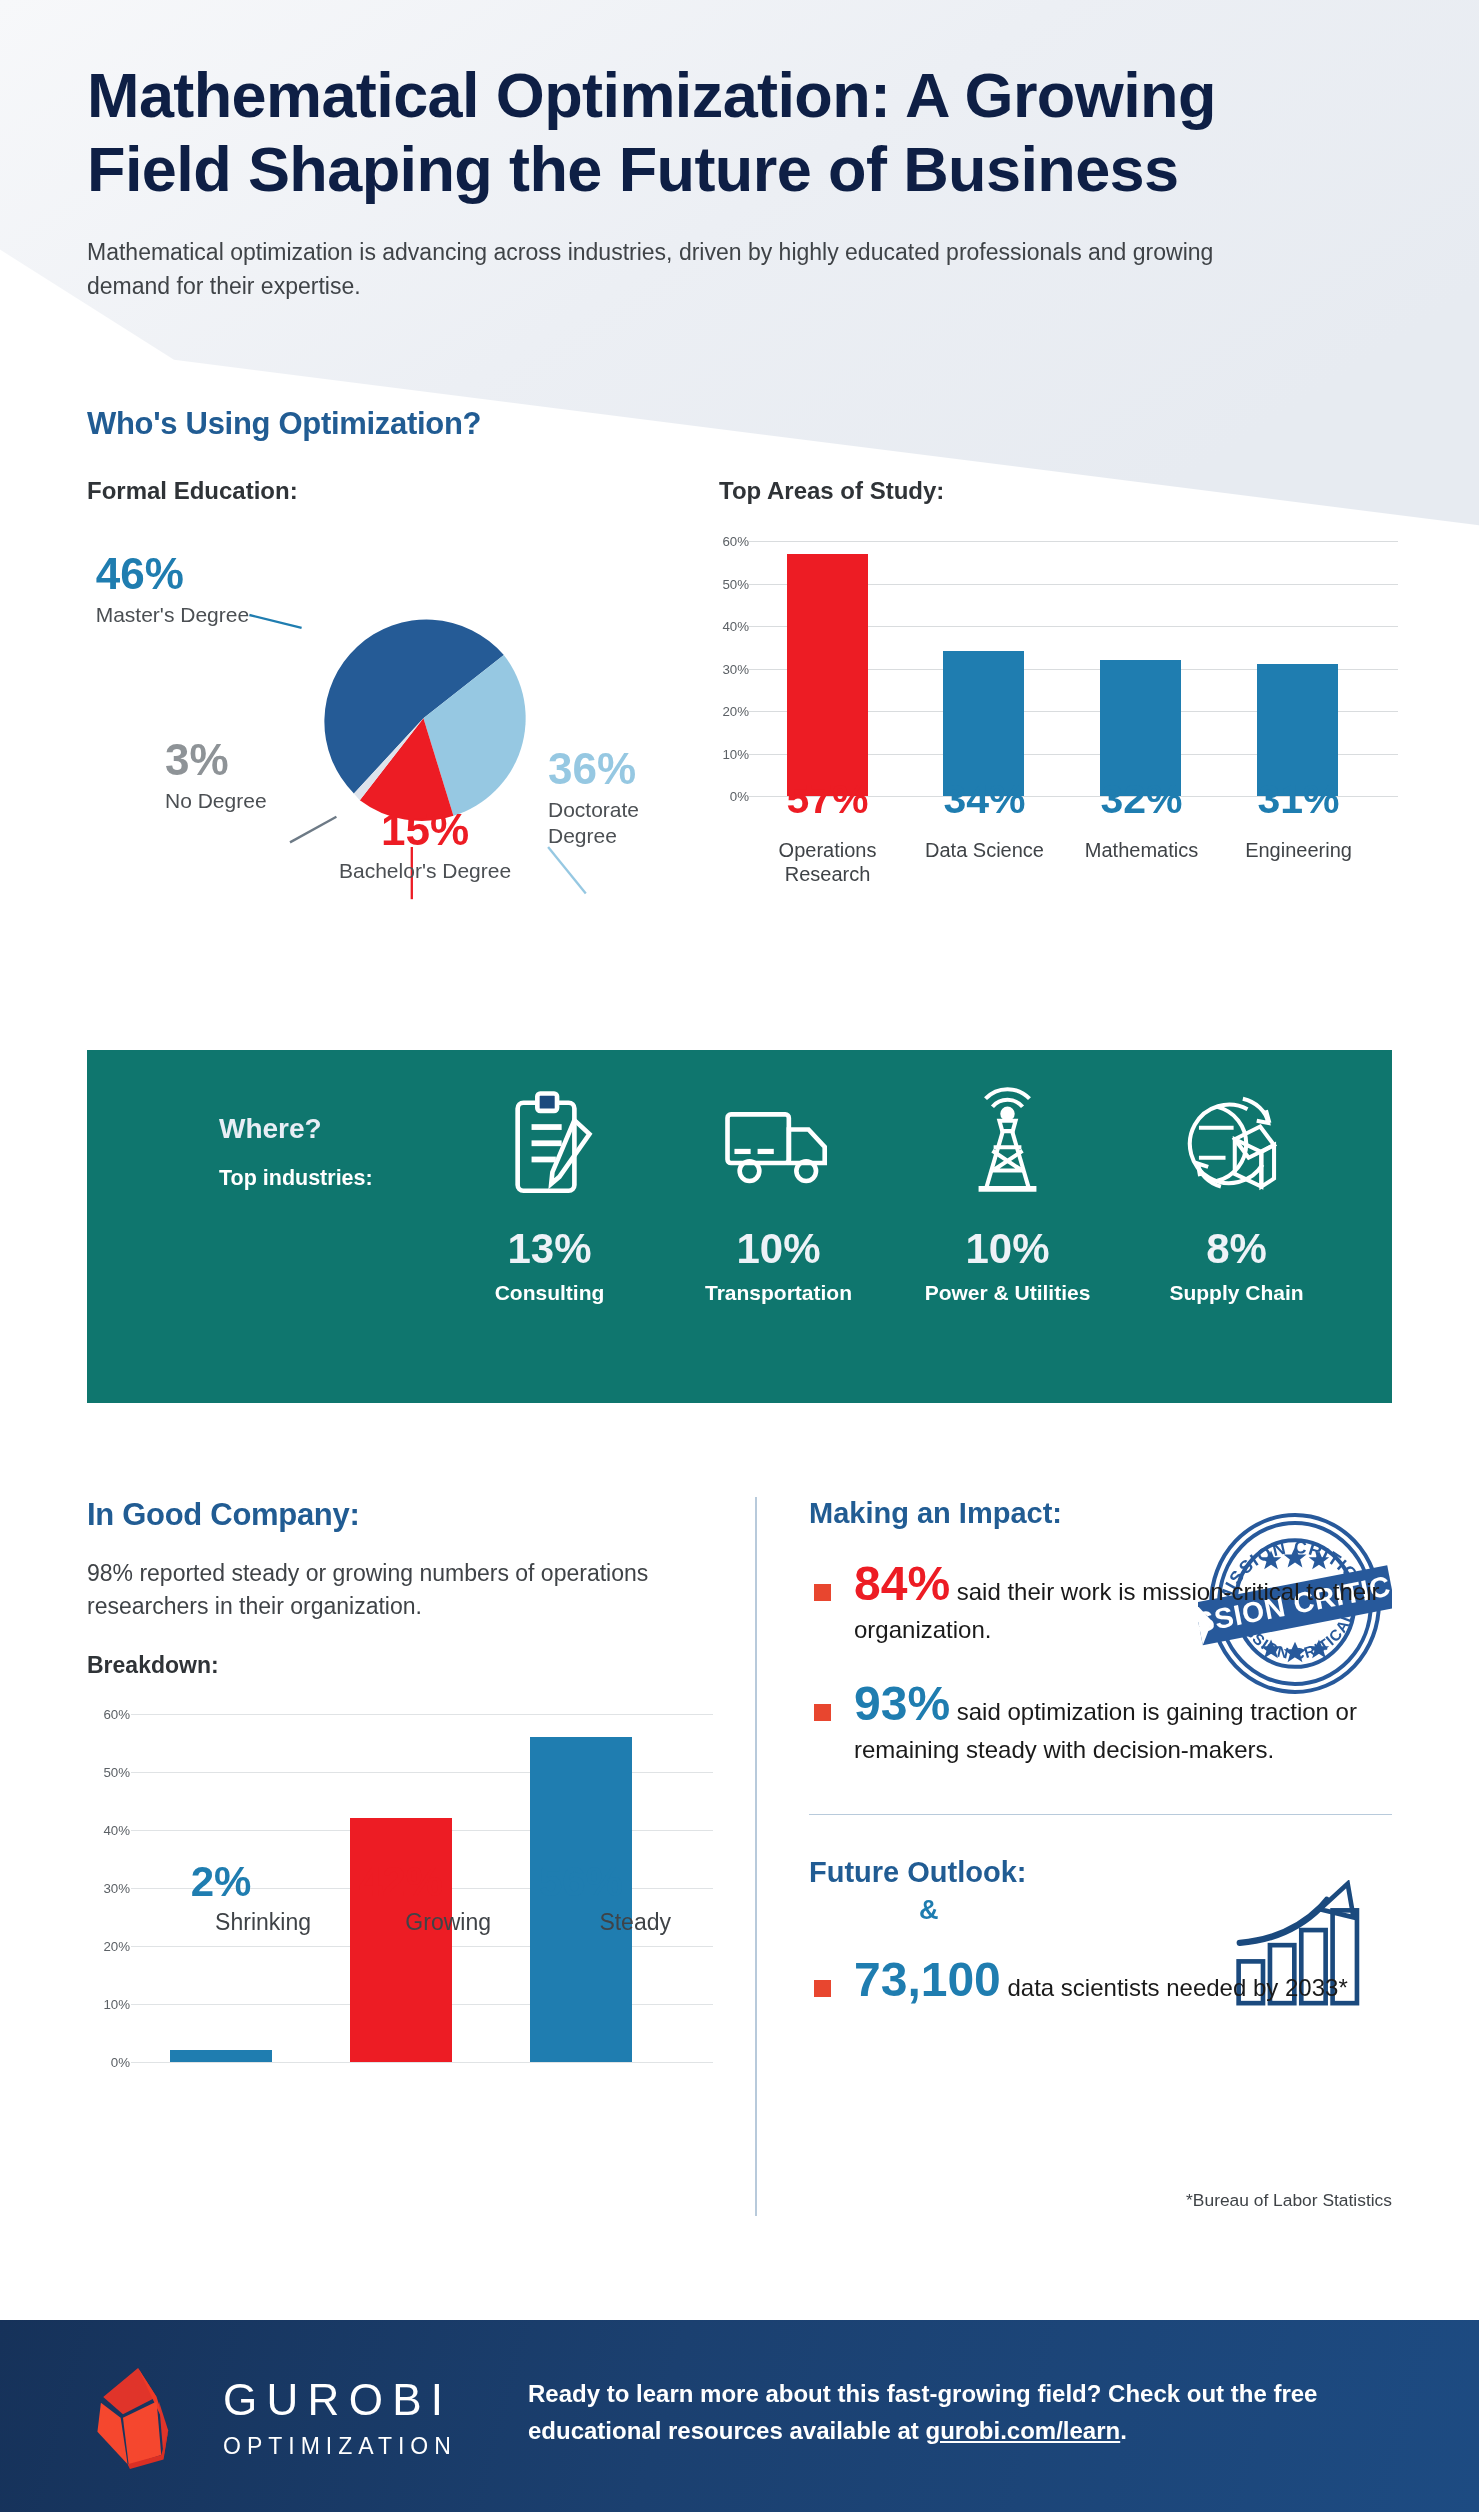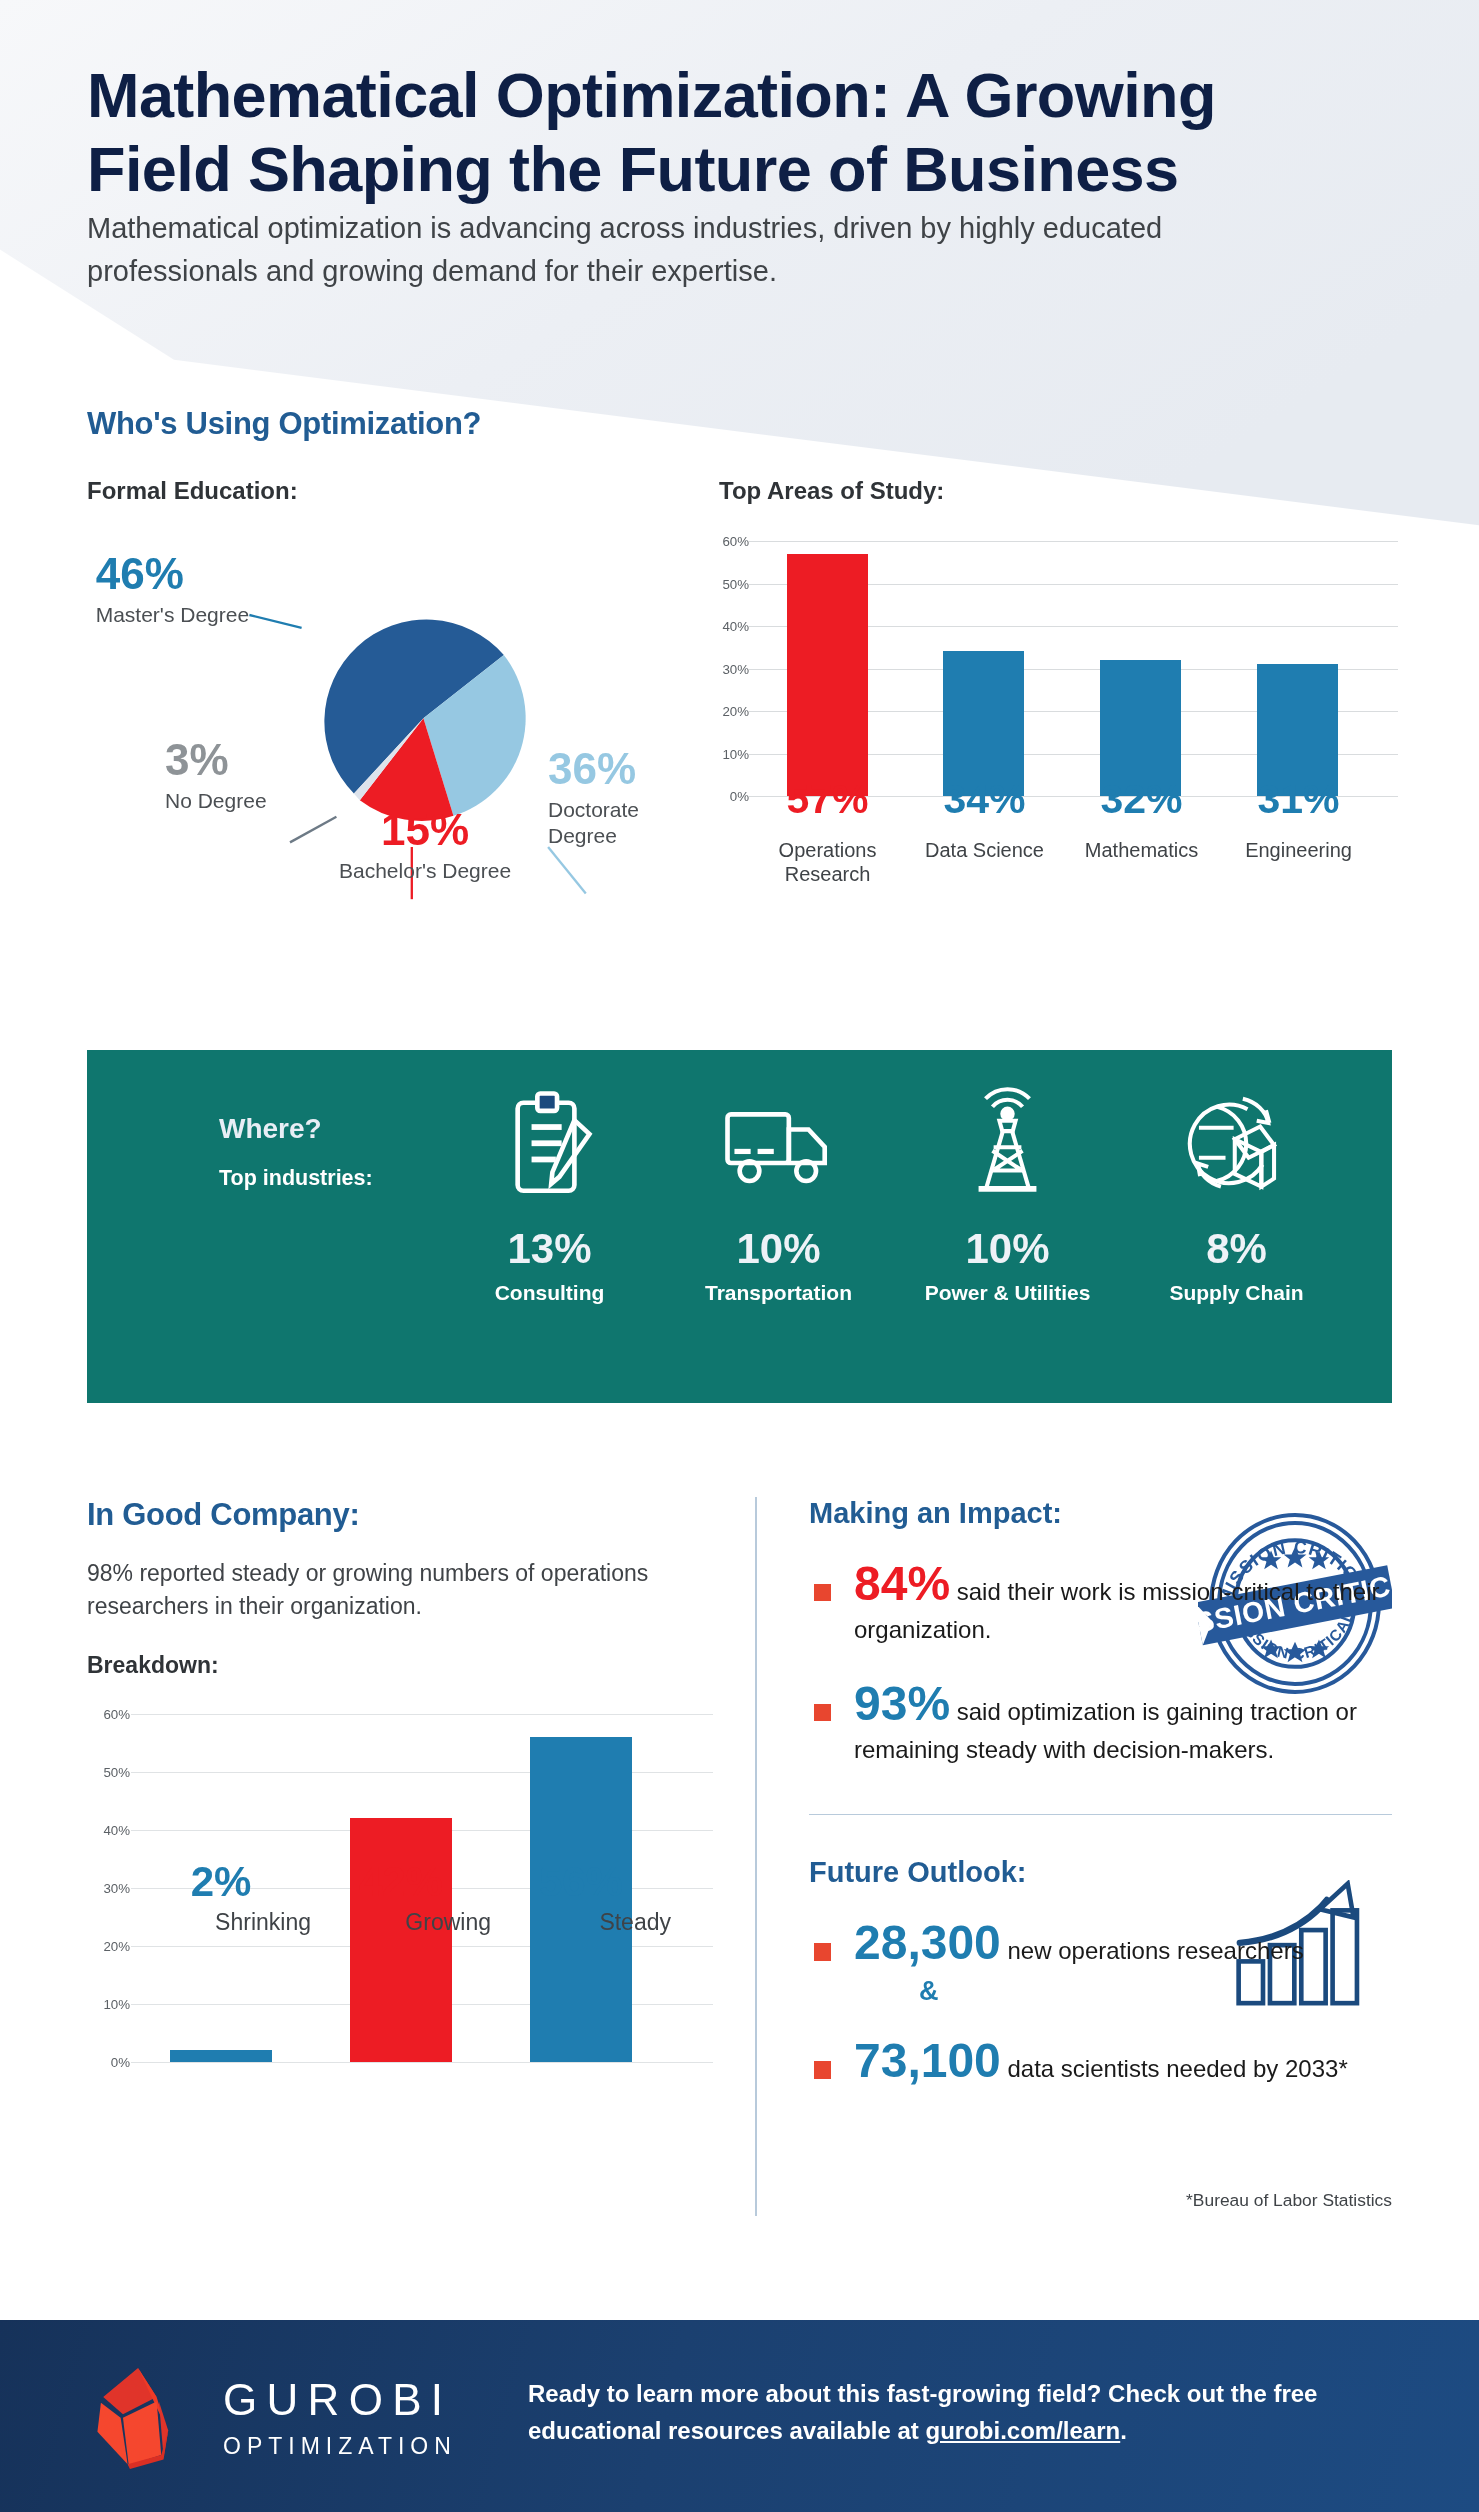--- a/index.html
+++ b/index.html
@@ -17,21 +17,21 @@
     z-index: 0; pointer-events: none;
   }
 
   
   #header { position: absolute; left: 87px; top: 58px; width: 1218px; z-index: 2; }
   #page-title {
     font-size: 63px; line-height: 1.18; font-weight: bold;
     color: #0e1f45; letter-spacing: -0.6px; width: 1189px;
   }
   #header-sub {
-    font-size: 29px; line-height: 1.5;
+    margin-top: 28px; font-size: 23px; line-height: 1.5;
     color: #3f4347; width: 1207px;
   }
 
   
   #sec-who { position: absolute; left: 87px; top: 406px; width: 1305px; z-index: 2; }
   .sec-head {
     font-size: 31px; font-weight: bold; color: #215c93; letter-spacing: -0.3px;
   }
   .sub-head {
     font-size: 24px; font-weight: bold; color: #2f3337;
@@ -463,27 +463,20 @@
       <g fill="none" stroke="#1b4a7e" stroke-width="8">
         <rect x="8" y="140" width="42" height="72"></rect>
         <rect x="62" y="112" width="42" height="100"></rect>
         <rect x="116" y="86" width="42" height="126"></rect>
         <rect x="170" y="52" width="42" height="160"></rect>
       </g>
       <path d="M10 108 C 60 104 110 86 150 46 L 160 34" fill="none" stroke="#1b4a7e" stroke-width="11" stroke-linecap="round"></path>
       <polygon points="196,6 206,64 148,50" fill="none" stroke="#1b4a7e" stroke-width="8"></polygon>
     </svg>
 
-    <div class="stat-row">
-      <span class="bullet"></span>
-      <div class="stat-text">
-        <span class="big-blue2">28,300</span>
-        <span>new operations researchers</span>
-      </div>
-    </div>
 
     <div id="amp">&amp;</div>
 
     <div class="stat-row">
       <span class="bullet"></span>
       <div class="stat-text">
         <span class="big-blue2">73,100</span>
         <span>data scientists needed by 2033*</span>
       </div>
     </div>

